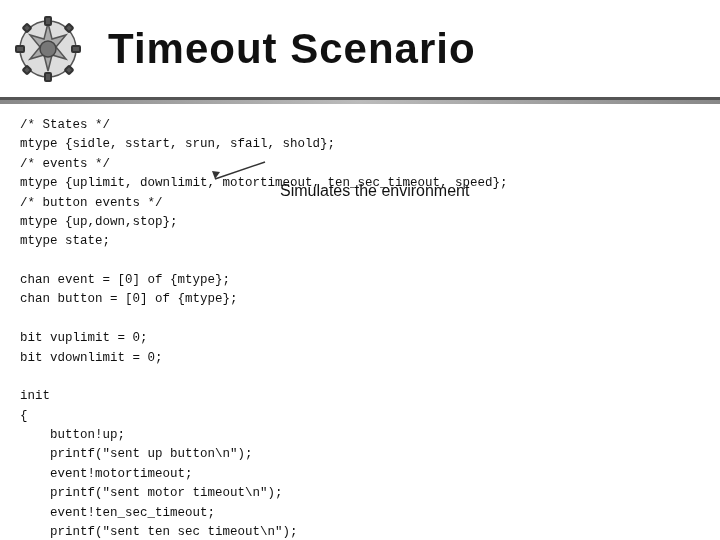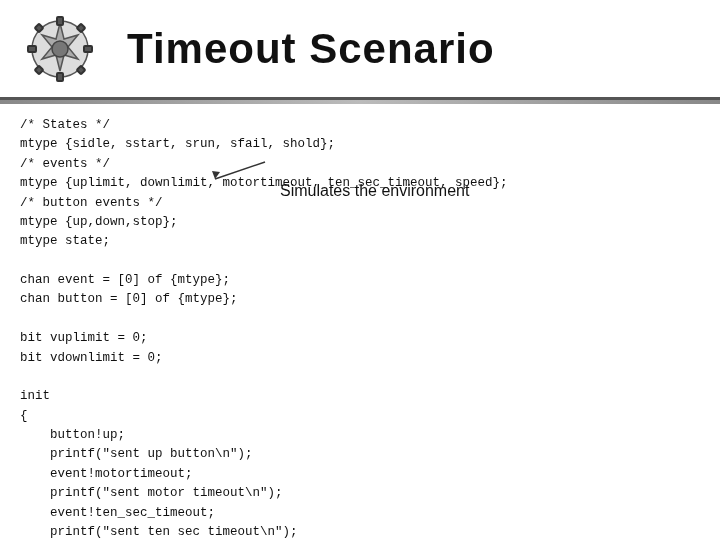--- a/index.html
+++ b/index.html
@@ -10,24 +10,23 @@
       background: #ffffff;
       font-family: Arial, sans-serif;
       overflow: hidden;
     }
 
     
     .header {
       display: flex;
       align-items: center;
       background: #ffffff;
-      padding: 8px 20px;
+      padding: 8px 8px;
       height: 100px;
       border-bottom: 3px solid #555;
-      gap: 7px;
     }
 
     .logo-container {
       width: 80px;
       height: 80px;
       margin-right: 20px;
       flex-shrink: 0;
     }
 
     .logo-svg {

